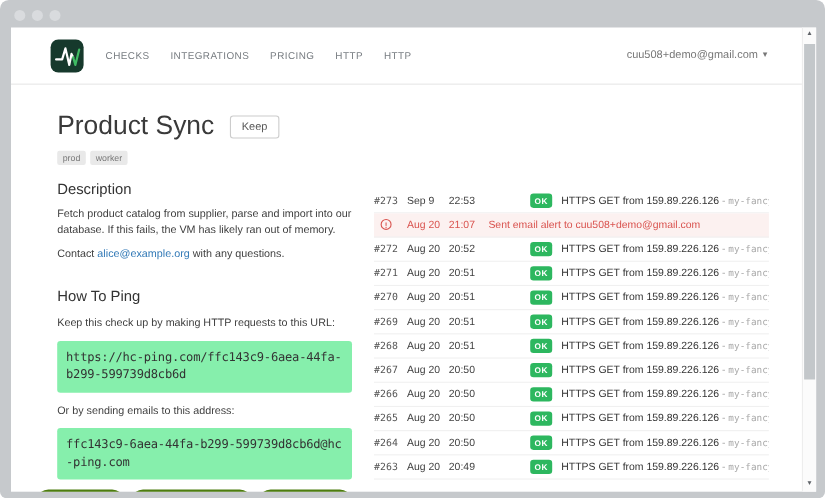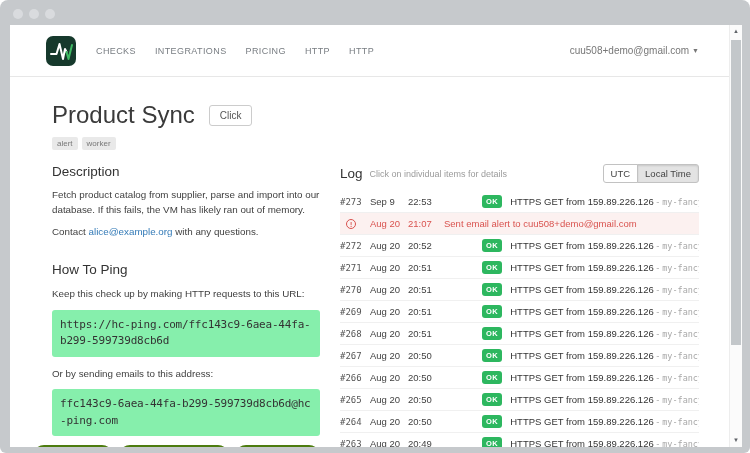--- a/index.html
+++ b/index.html
@@ -101,24 +101,24 @@
           <span class="nav-link">HTTP</span>
         </div>
         <div class="account">
           <span>cuu508+demo@gmail.com</span><span class="caret">▼</span>
         </div>
       </div>
 
       <div class="title-block">
         <div class="title-row">
           <h1>Product Sync</h1>
-          <button class="edit-btn">Click</button>
+          <button class="edit-btn">Keep</button>
         </div>
         <div class="tags">
-          <span class="tag">alert</span>
+          <span class="tag">prod</span>
           <span class="tag">worker</span>
         </div>
       </div>
 
       <div class="columns">
         <div class="left-col">
 
           <h2>Description</h2>
           <p class="desc-body">Fetch product catalog from supplier, parse and import into our database. If this fails, the VM has likely ran out of memory.</p>
           <p class="contact"><span>Contact </span><a class="link" href="#">alice@example.org</a><span> with any questions.</span></p>
@@ -132,28 +132,20 @@
             <div class="btn-row">
               <button class="btn">Copy URL</button>
               <button class="btn">Usage Examples</button>
               <button class="btn">Copy Email</button>
             </div>
           </div>
 
         </div>
 
         <div class="right-col">
-          <div class="log-header">
-            <h2>Log</h2>
-            <span class="log-sub">Click on individual items for details</span>
-            <div class="tz-group">
-              <button class="tz-btn">UTC</button>
-              <button class="tz-btn active">Local Time</button>
-            </div>
-          </div>
           <div class="log-rows">
               <div class="log-row">
                 <span class="cell id">#273</span>
                 <span class="cell date">Sep 9</span>
                 <span class="cell time">22:53</span>
                 <span class="spacer"></span>
                 <span class="ok-badge">OK</span>
                 <span class="msg"><span>HTTPS GET from 159.89.226.126</span><span class="dash"> - </span><span class="tail">my-fancy-sy…</span></span>
               </div>
               <div class="log-row alert">

